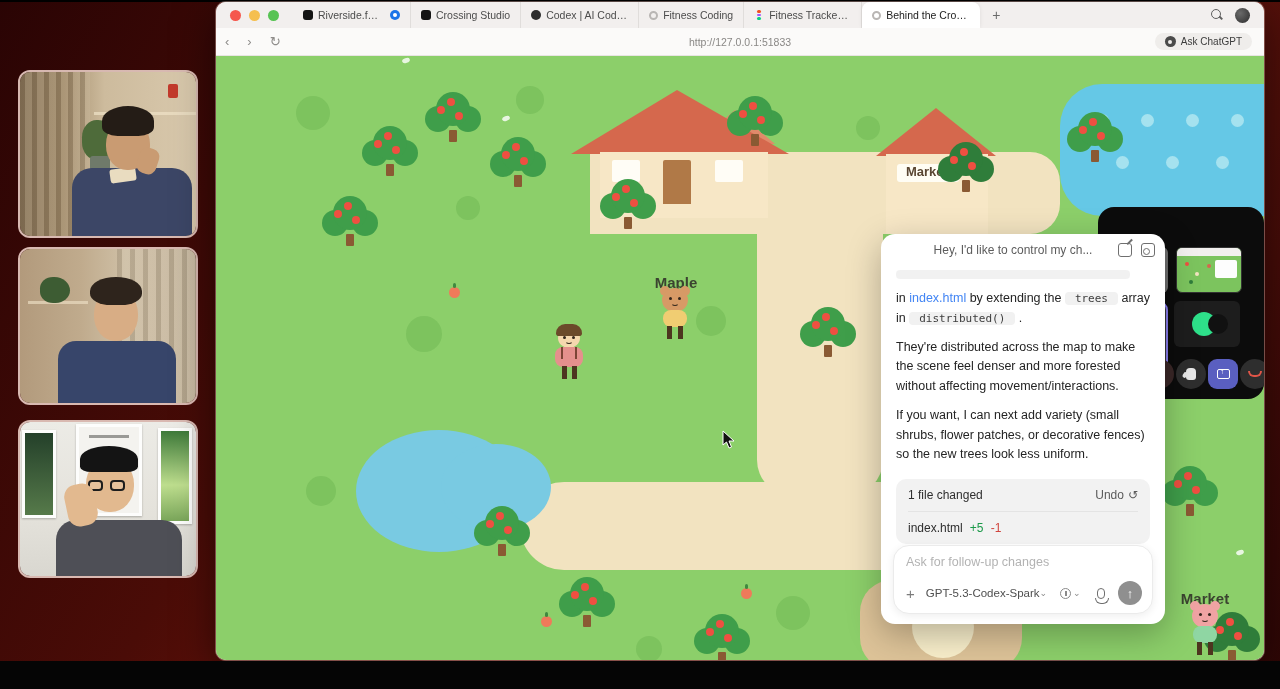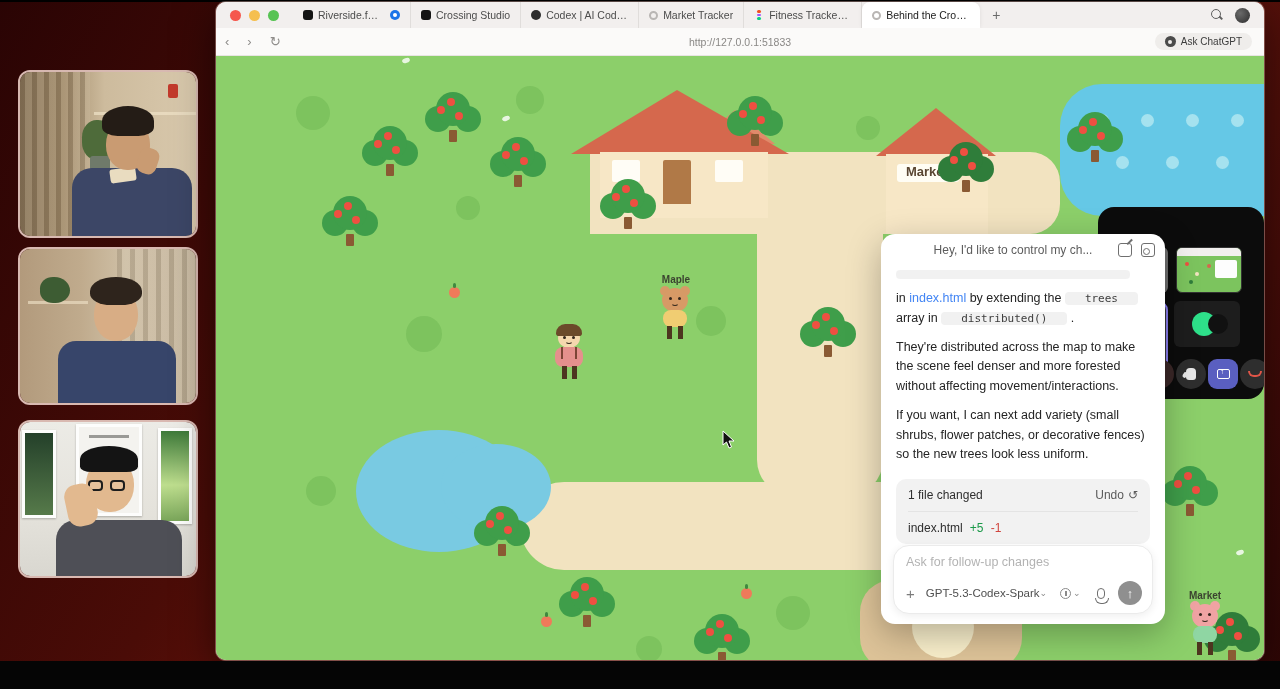--- a/index.html
+++ b/index.html
@@ -101,21 +101,21 @@
   .tc.big { left:11px; top:0; width:34px; height:34px; }
   .tc.l { left:0; top:14px; width:26px; height:26px; }
   .tc.r { left:30px; top:14px; width:26px; height:26px; }
   .trunk { position:absolute; left:24px; top:38px; width:8px; height:12px; background:#8a5a33; border-radius:1px; }
   .apple { position:absolute; width:8px; height:8px; border-radius:50%; background:#ef4f41; }
   .ground-fruit { position:absolute; width:11px; height:11px; border-radius:50%; background:#ef7a5a; }
   .ground-fruit::after { content:""; position:absolute; left:4px; top:-4px; width:3px; height:5px; background:#3f8a3f; border-radius:2px; }
   .sparkle { position:absolute; width:8px; height:5px; background:#fff; border-radius:50%; opacity:.8; transform:rotate(-20deg); }
 
   .npc { position:absolute; }
-  .npc-label { position:absolute; font-size:10px; font-weight:bold; color:#3b4330; text-align:center; width:70px; }
+  .npc-label { position:absolute; font-size:15px; font-weight:bold; color:#3b4330; text-align:center; width:70px; }
   .head { position:absolute; border-radius:50%; }
   .ear { position:absolute; width:10px; height:10px; border-radius:50%; }
   .eyes i { position:absolute; width:3px; height:3px; border-radius:50%; background:#33261c; }
   .smile { position:absolute; width:8px; height:5px; border:1.5px solid #33261c; border-top:none; border-left-color:transparent; border-right-color:transparent; border-radius:0 0 8px 8px; }
   .body-rect { position:absolute; border-radius:8px; }
   .leg { position:absolute; width:5px; height:13px; background:#4d351f; }
 
   #hud { position:absolute; left:50%; top:11px; transform:translateX(-50%); background:#f8f2da; border-radius:13px;
     padding:5px 16px; font-size:12px; font-weight:bold; color:#4b3c27; white-space:nowrap; box-shadow:0 1px 2px rgba(0,0,0,.08); }
   #hud span { margin-right:14px; } #hud span:last-child { margin-right:0; }
@@ -154,21 +154,21 @@
   #chat-title { flex:1; text-align:center; color:#5c5c5c; font-size:12px; white-space:nowrap; overflow:hidden; padding-left:26px; }
   .hicon { width:14px; height:14px; margin-left:9px; position:relative; }
   .hicon.edit { border:1.5px solid #6f6f6f; border-radius:3px; }
   .hicon.edit::after { content:""; position:absolute; right:-2px; top:-3px; width:7px; height:1.5px; background:#6f6f6f; transform:rotate(-45deg); }
   .hicon.pop { border:1.5px solid #6f6f6f; border-radius:3px; }
   .hicon.pop::after { content:""; position:absolute; left:1px; bottom:1px; width:5px; height:5px; border:1.5px solid #6f6f6f; border-radius:50%; }
   #chat-body { padding:4px 15px 0 15px; }
   .ghost-line { height:9px; border-radius:4px; background:#ededed; opacity:.75; filter:blur(.6px); margin-bottom:10px; width:92%; }
   .cp { line-height:1.58; margin-bottom:9px; }
   .cp a { color:#4285f4; text-decoration:none; }
-  .code-chip { font-family:"DejaVu Sans Mono","Liberation Mono",monospace; font-size:11px; background:#f1f1f1; border-radius:4px; padding:0 20px; color:#3d3d3d;text-align:right; }
+  .code-chip { font-family:"DejaVu Sans Mono","Liberation Mono",monospace; font-size:11px; background:#f1f1f1; border-radius:4px; padding:0 10px; color:#3d3d3d;text-align:right; }
   #file-card { margin:14px 15px 0 15px; background:#f2f2f2; border-radius:10px; padding:9px 12px; }
   .fc-row { display:flex; align-items:center; justify-content:space-between; font-size:12px; color:#2e2e2e; }
   .fc-row + .fc-row { margin-top:9px; padding-top:9px; border-top:1px solid #e4e4e4; }
   .undo-wrap { color:#5a5a5a; display:flex; gap:4px; align-items:center; }
   .plus-n { color:#1a9948; margin-left:7px; } .minus-n { color:#d0453e; margin-left:4px; }
   #composer { position:absolute; left:12px; right:12px; bottom:10px; background:#fff; border:1px solid #ebebeb; border-radius:16px;
     box-shadow:0 2px 8px rgba(0,0,0,.07); padding:9px 10px 8px 12px; }
   #composer input { width:100%; border:none; outline:none; font-size:12.5px; color:#333; font-family:inherit; background:transparent; }
   #composer input::placeholder { color:#b3b3b3; }
   .comp-row { display:flex; align-items:center; margin-top:12px; gap:7px; }
@@ -256,21 +256,21 @@
       <div class="tab">
         <span class="ti riverside"></span>
         <span class="lbl">Crossing Studio</span>
       </div>
       <div class="tab">
         <span class="ti codex"></span>
         <span class="lbl">Codex | AI Coding Pa</span>
       </div>
       <div class="tab">
         <span class="ti globe"></span>
-        <span class="lbl">Market Tracker</span>
+        <span class="lbl">Fitness Coding</span>
       </div>
       <div class="tab">
         <span class="ti figma">
             <i style="background:#f24e1e;"></i>
             <i style="background:#a259ff;"></i>
             <i style="background:#0acf83;"></i>
           </span>
         <span class="lbl">Fitness Tracker – Fig</span>
       </div>
       <div class="tab active">

